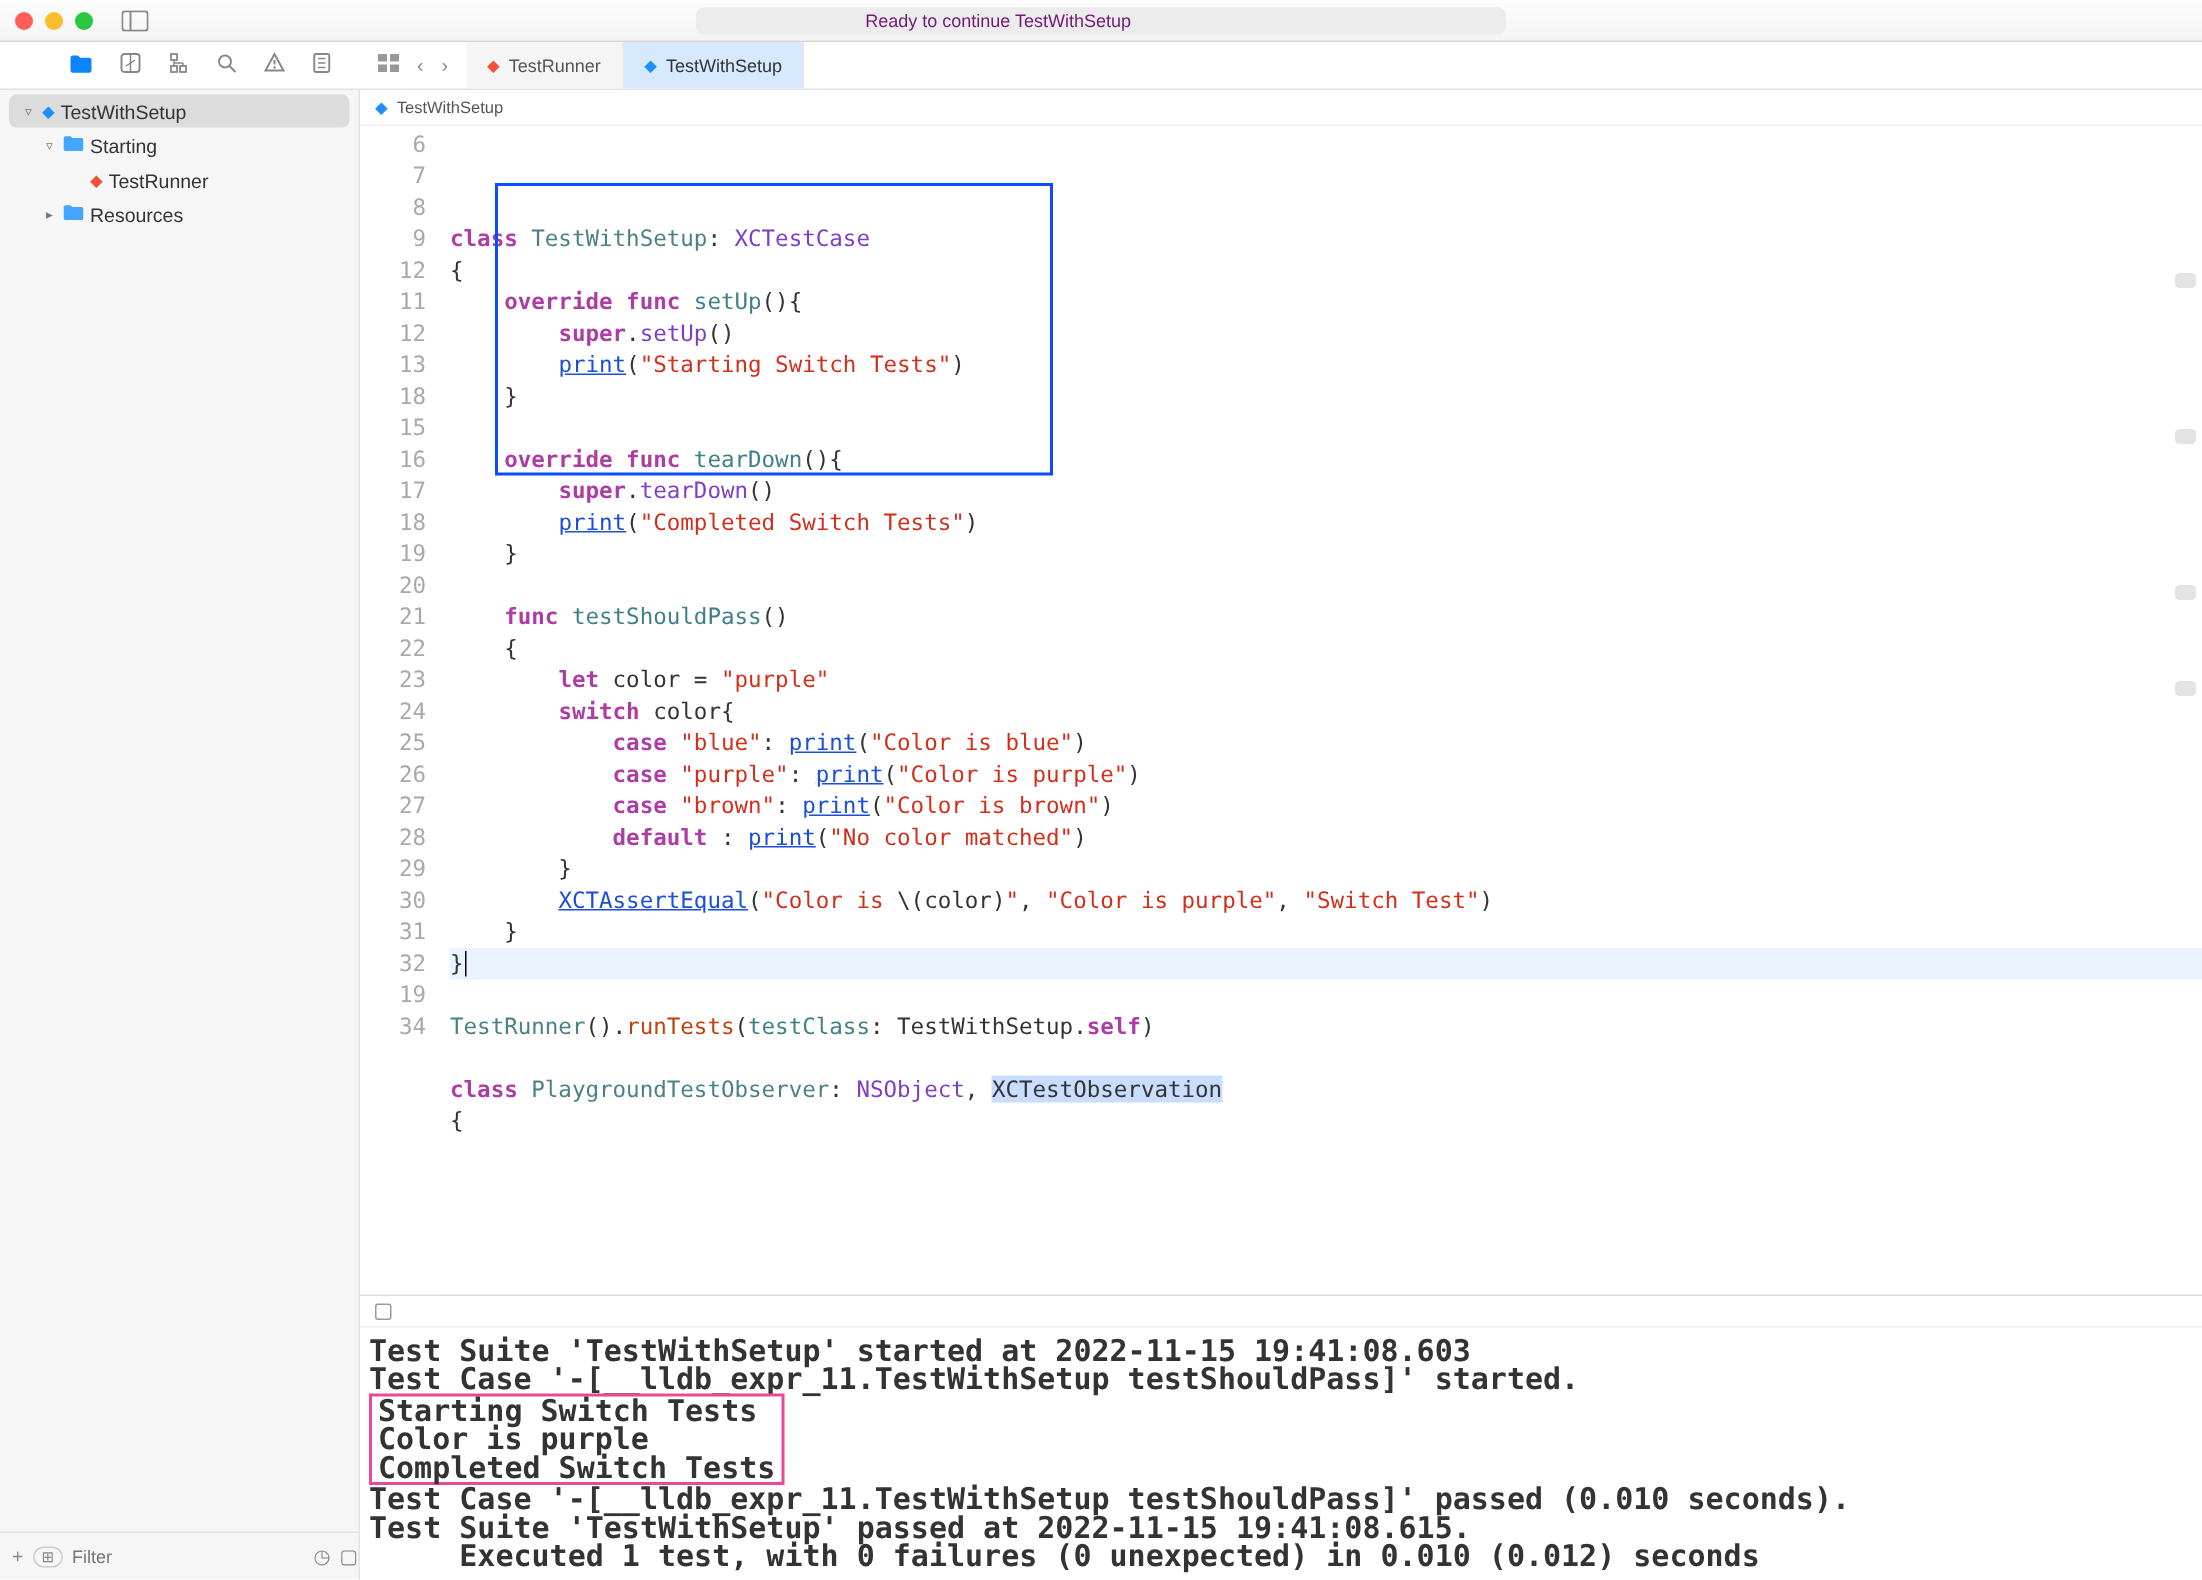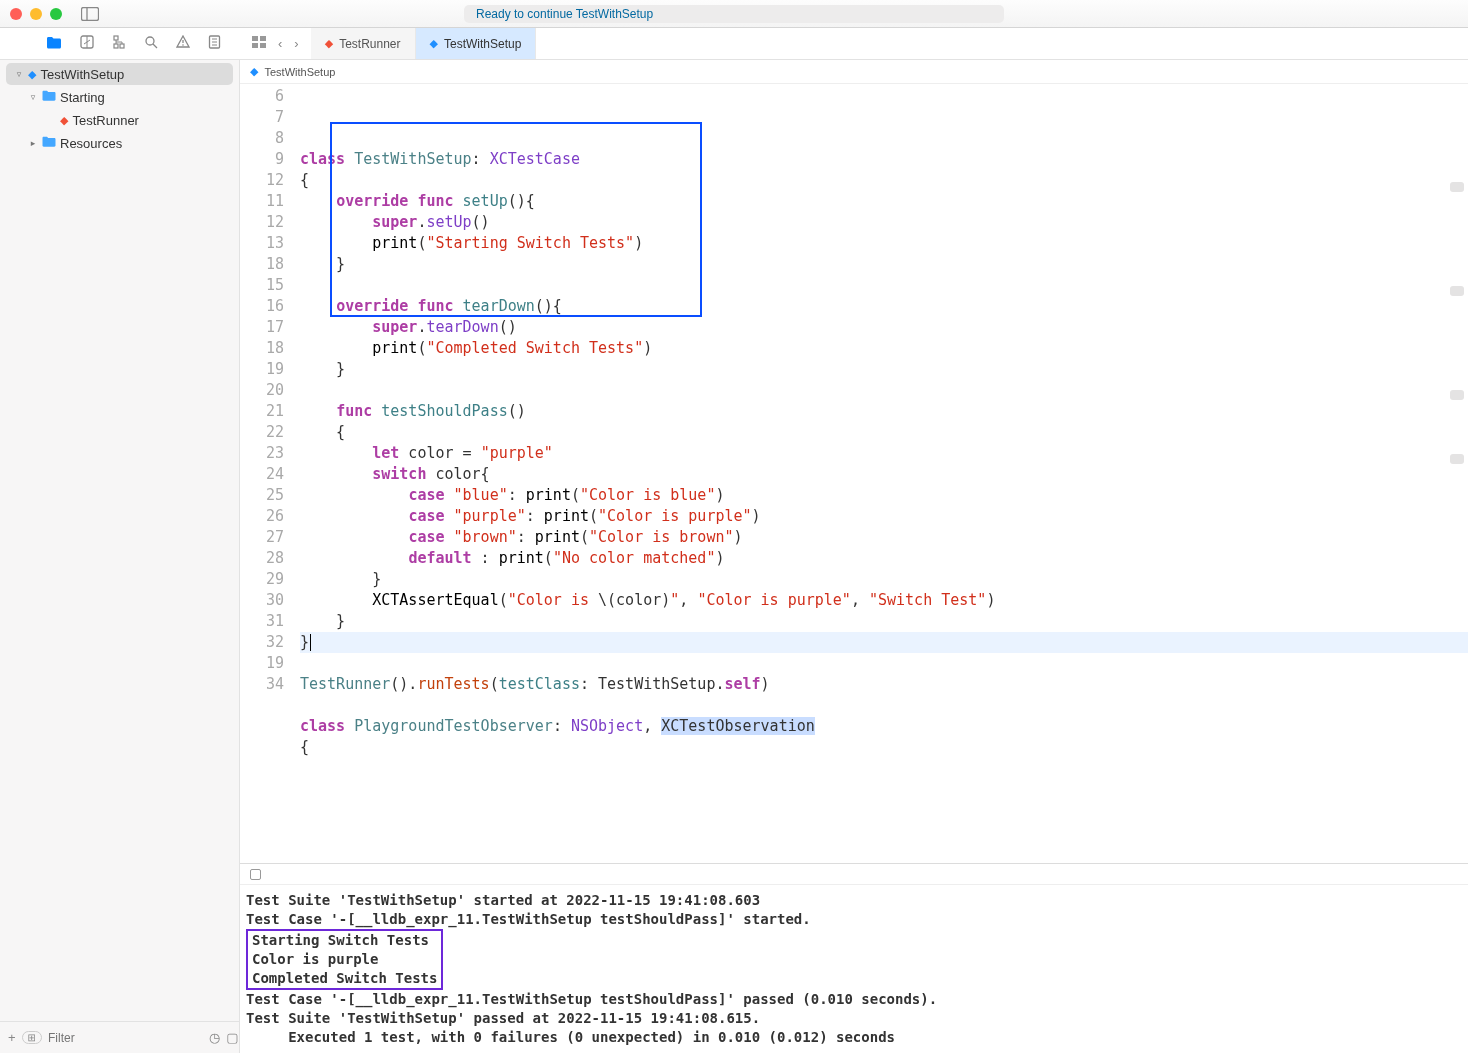--- a/index.html
+++ b/index.html
@@ -8,21 +8,21 @@
 .window { width: 1468px; height: 1053px; display: flex; flex-direction: column; }
 
 
 .titlebar { height: 28px; background: linear-gradient(#fdfdfd, #f4f4f4); border-bottom: 1px solid #d5d5d5; display: flex; align-items: center; position: relative; }
 .traffic { display: flex; gap: 8px; position: absolute; left: 10px; }
 .traffic div { width: 12px; height: 12px; border-radius: 50%; }
 .t-close { background: #ff5f57; }
 .t-min { background: #febc2e; }
 .t-max { background: #28c840; }
 .sidebar-toggle { position: absolute; left: 78px; width: 24px; height: 18px; display:flex; align-items:center; justify-content:center; color:#888;}
-.status-pill { margin: 0 auto; background: #edecec; border-radius: 5px; padding: 2px 250px 2px 12px; font-size: 12px; color: #0369a1; min-width: 540px; text-align: left;}
+.status-pill { margin: 0 auto; background: #edecec; border-radius: 5px; padding: 2px 250px 2px 12px; font-size: 12px; color: #701a75; min-width: 540px; text-align: right;}
 
 
 .row2 { display: flex; height: 32px; border-bottom: 1px solid #e2e2e2; }
 .side-tools { width: 240px; display: flex; align-items: center; gap: 18px; padding-left: 46px; color: #6a6a6a; }
 .side-tools .active { color: #0a84ff; }
 .side-tools span { font-size: 14px; cursor: pointer; }
 
 .tab-area { flex: 1; display: flex; align-items: stretch; }
 .nav-group { display: flex; align-items: center; padding: 0 8px; gap: 4px; color: #888; }
 .nav-group span { padding: 2px 4px; cursor: pointer; }
@@ -61,38 +61,38 @@
 .code { flex: 1; padding-top: 2px; white-space: pre; position: relative; padding-left: 4px; }
 .code-line { height: 21px; }
 .hl-line { background: #eaf3ff; }
 
 
 .kw { color: #ad3da4; font-weight: 600; }
 .type { color: #4b8187; }
 .typeP { color: #7e3fc7; }
 .fn { color: #3e8087; }
 .str { color: #d12f1b; }
-.call { color: #000000; }
+.call { color: #1d4ed8; text-decoration: underline; }
 .methP { color: #7e3fc7; }
 .meth { color: #c2410c; }
 .id { color: #3e8087; }
 .sel { background: #c9ddff; }
 
 .box-outline { position: absolute; border: 2px solid #0a4dff; pointer-events: none; }
 .cursor-caret { display:inline-block; width:1px; height:17px; background:#000; vertical-align:middle; margin-left:1px;}
 
 
 .minimap { position:absolute; right:2px; top:0; bottom:0; width:18px; }
 .mm { position:absolute; right:2px; width:14px; height:10px; background:#e4e3e3; border-radius:3px; }
 
 
 .console-bar { height: 22px; border-top: 1px solid #dcdcdc; border-bottom: 1px solid #eee; display:flex; align-items:center; padding-left:10px;}
 .console-bar .sq { width:11px; height:11px; border:1.5px solid #999; border-radius:2px;}
-.console { font-family: "SF Mono", Menlo, monospace; font-size: 14px; line-height: 19px; padding: 6px 0 6px 6px; font-weight: 600; white-space: pre; position: relative; }
-.c-box { border: 2px solid #6d28d9; display: inline-block; padding: 0 4px; }
+.console { font-family: "SF Mono", Menlo, monospace; font-size: 20px; line-height: 19px; padding: 6px 0 6px 6px; font-weight: 600; white-space: pre; position: relative; }
+.c-box { border: 2px solid #ec4899; display: inline-block; padding: 0 4px; }
 
 </style>
 </head>
 <body>
 
 <div class="window">
 
   <div class="titlebar">
     <div class="traffic">
       <div class="t-close"></div>

